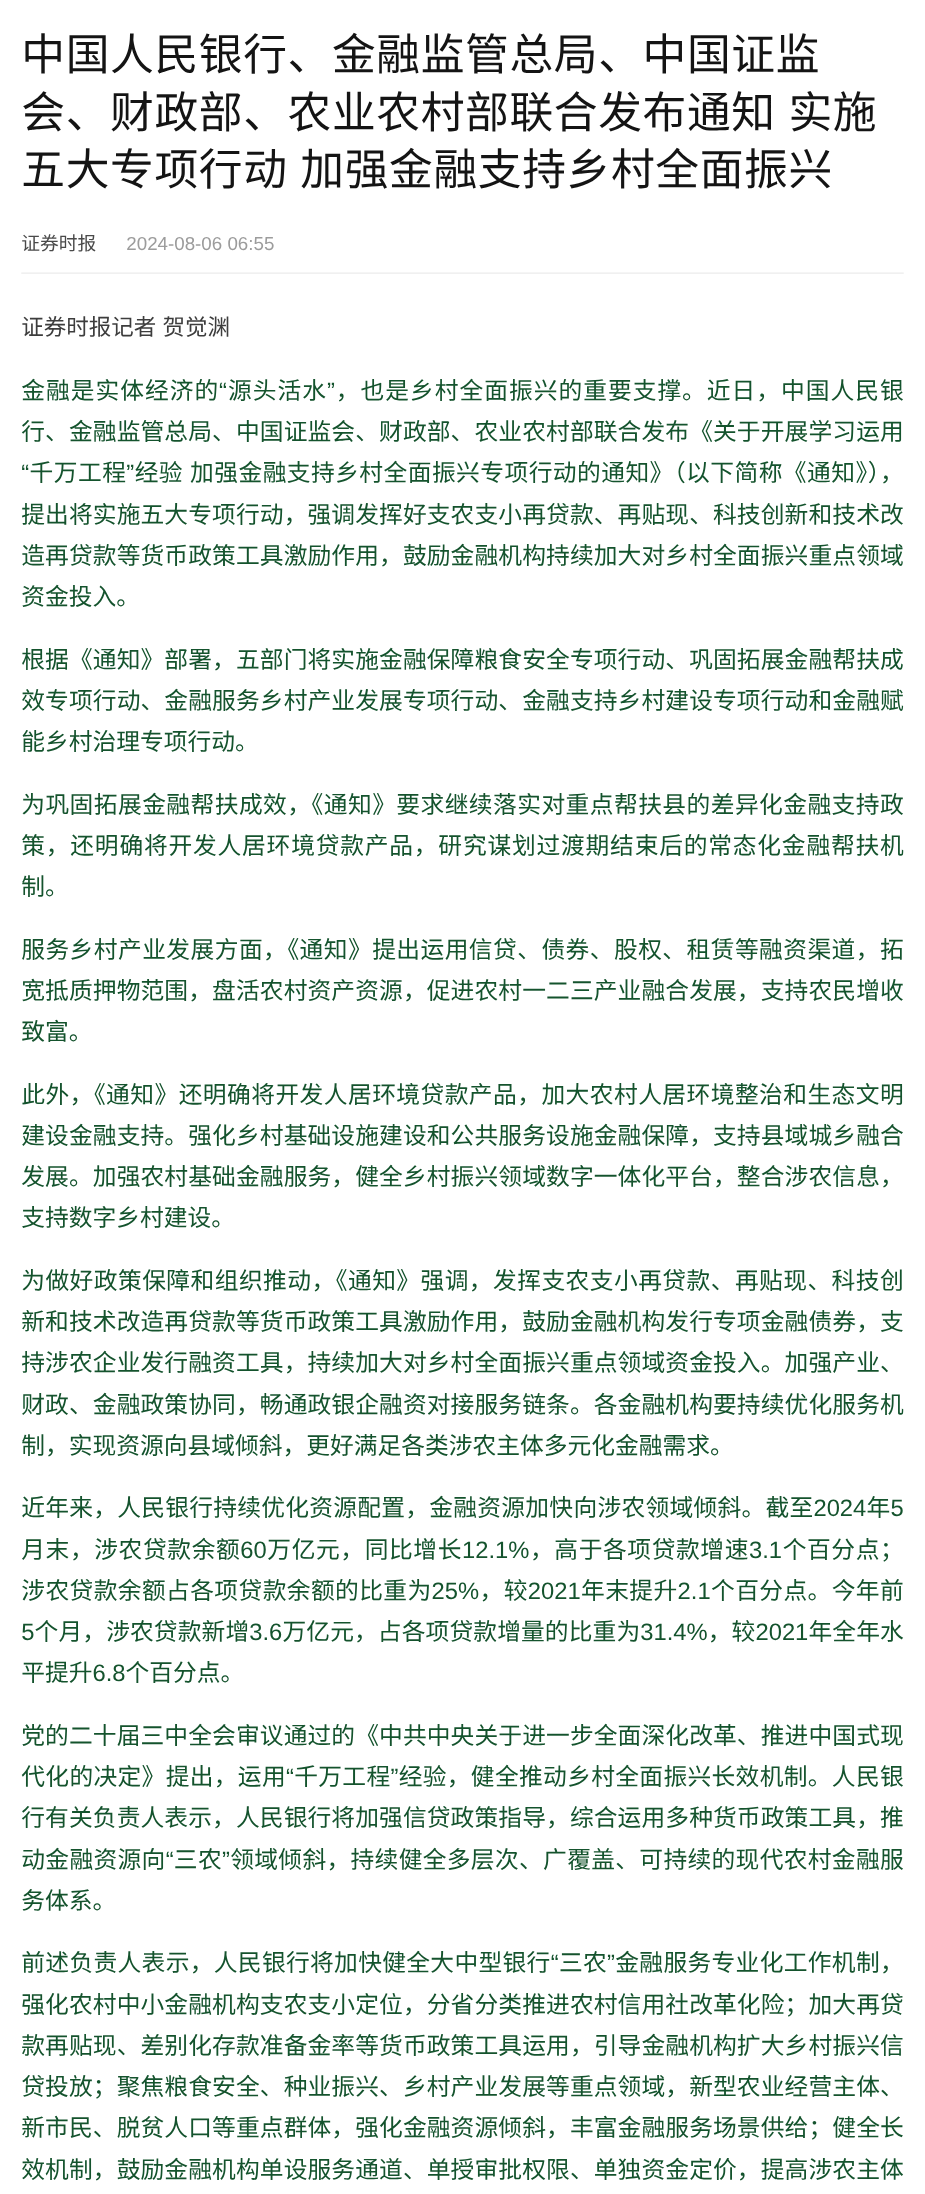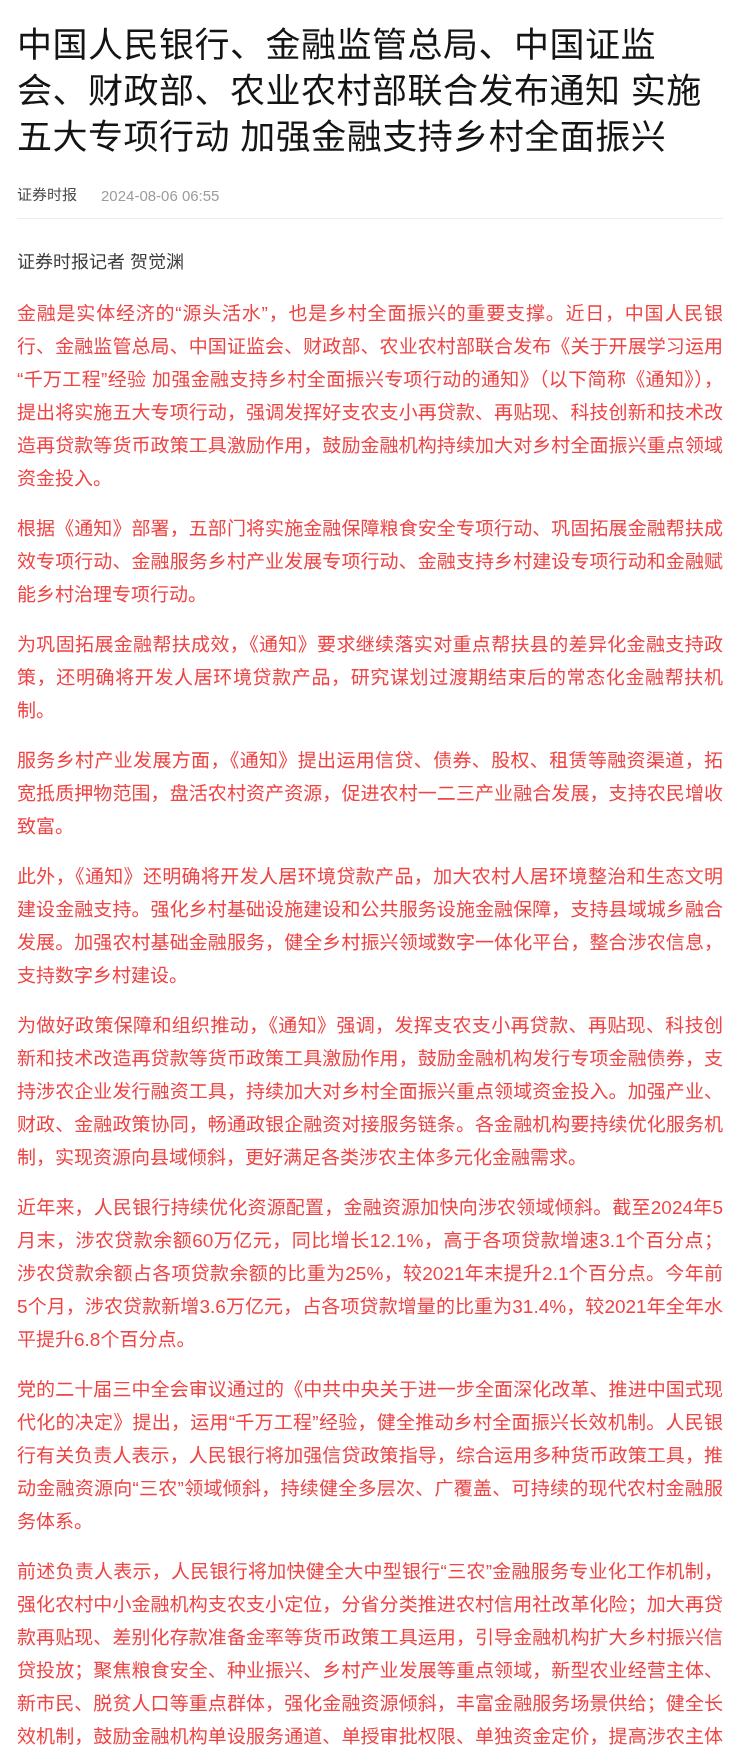--- a/index.html
+++ b/index.html
@@ -43,21 +43,21 @@
     margin: 0 0 0 0;
   }
   .byline {
     font-size: 18px;
     color: #3d3d3d;
     margin: 28px 0 24px 0;
   }
   .article-body p {
     font-size: 19px;
     line-height: 33px;
-    color: #ef4444;
+    color: #14532d;
     text-align: justify;
     margin: 0 0 17px 0;
   }
   .article-body p:last-child { margin-bottom: 0; }
 </style>
 </head>
 <body>
 
 <div class="page">
 

